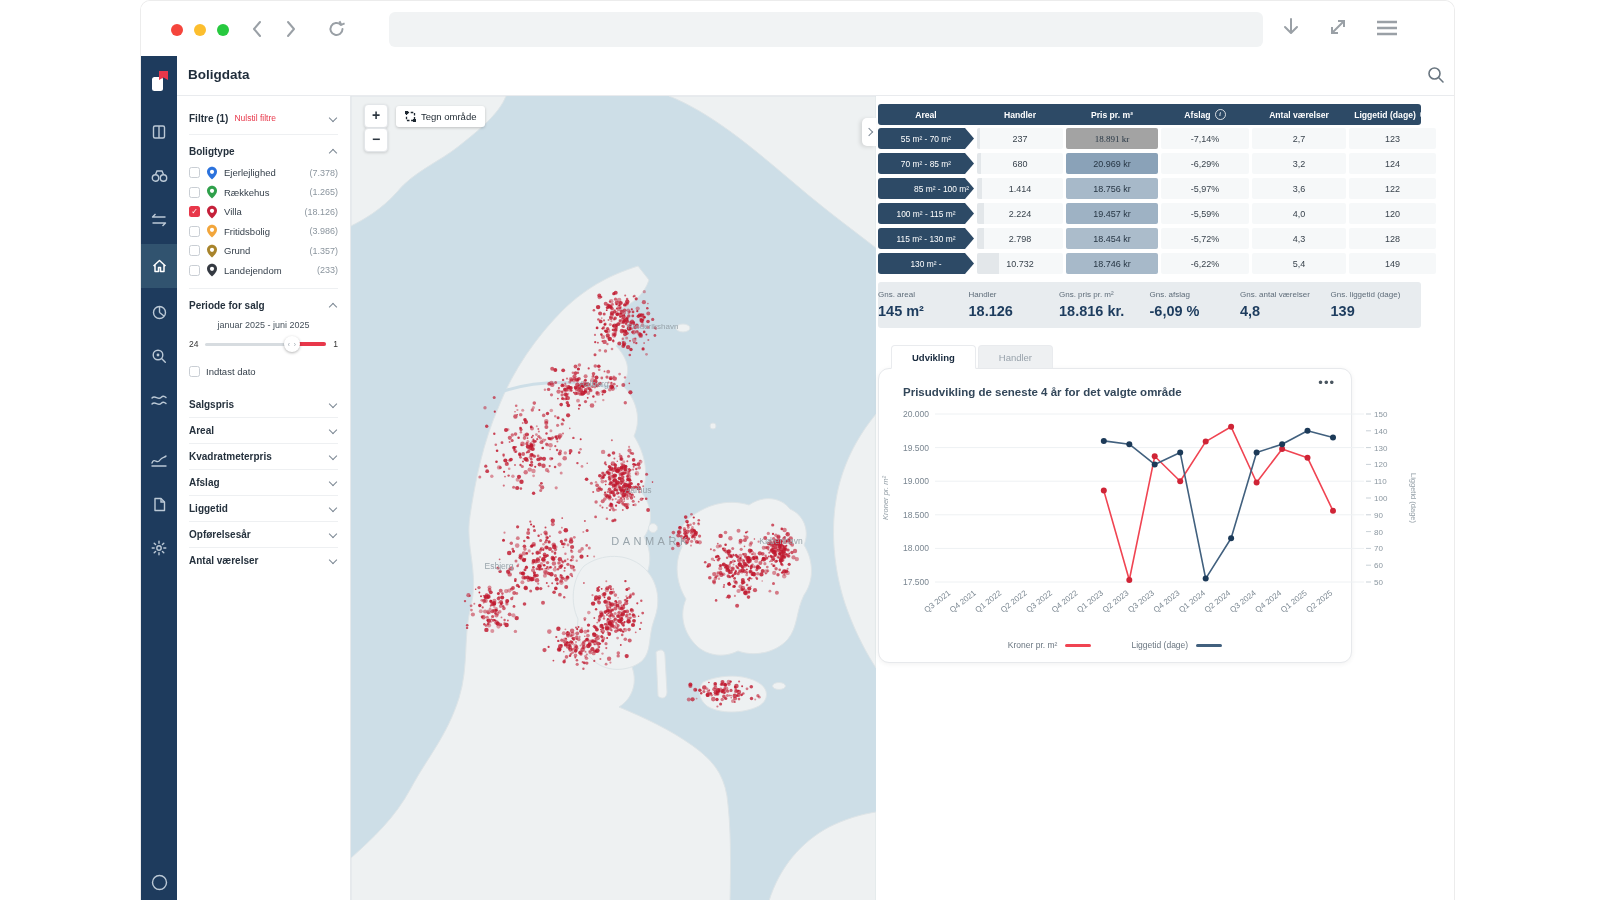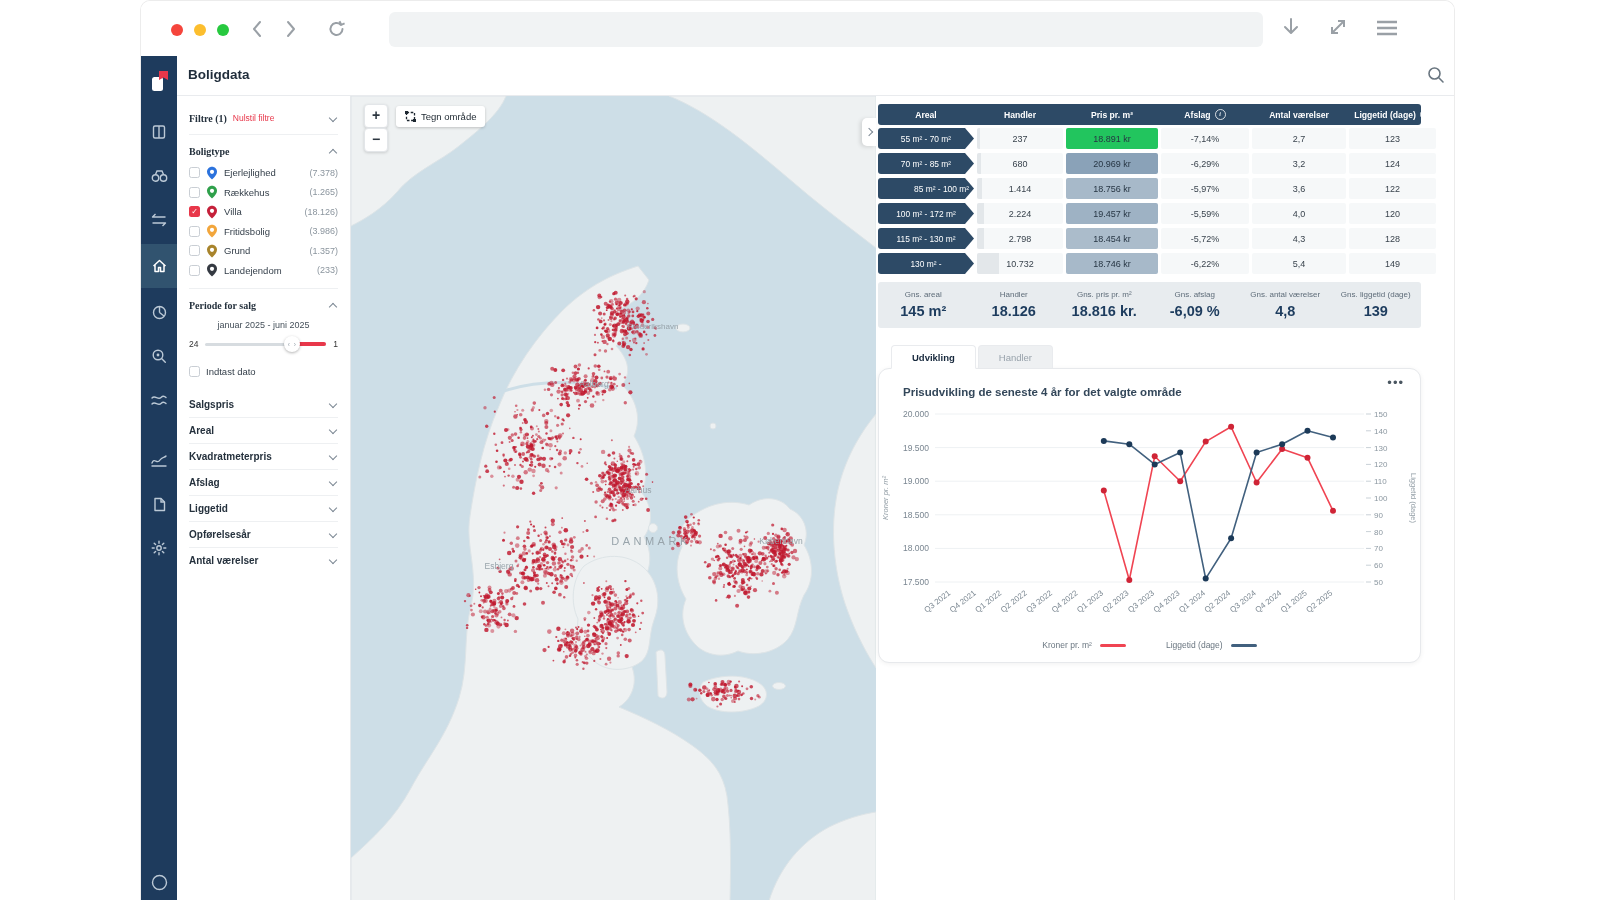--- a/index.html
+++ b/index.html
@@ -21,21 +21,21 @@
   .searchwrap input::placeholder{color:#9aa4ad;}
   .total-label{font-size:10px;color:#5a6570;padding-right:8px;white-space:nowrap;}
   .searchbtn{position:absolute;right:8px;top:9px;width:22px;height:22px;color:#6a7680;cursor:pointer;}
   
   .sidebar{position:absolute;left:0;top:55px;width:36px;height:845px;background:#1e3b5d;}
   .sb-item{position:absolute;left:0;width:36px;height:40px;display:flex;align-items:center;justify-content:center;color:#bcc9d6;}
   .sb-item.active{background:#31536f;height:44px;}
   
   .filters{position:absolute;left:36px;top:95px;width:174px;height:805px;background:#fff;border-right:1px solid #e6e9ec;box-sizing:border-box;padding:10px 12px;}
   .frow{display:flex;align-items:center;height:24px;}
-  .frow .flabel{font-size:10px;font-weight:bold;color:#25313d;font-family:Liberation Serif, serif;}
+  .frow .flabel{font-size:10px;font-weight:bold;color:#25313d;}
   .reset{font-size:8.5px;color:#e8374a;margin-left:6px;}
   .sp{flex:1}
   .chev{display:inline-block;width:5px;height:5px;border-right:1.4px solid #7b8793;border-bottom:1.4px solid #7b8793;transform:rotate(45deg);margin-right:2px;}
   .chev.up{transform:rotate(-135deg);margin-top:3px;}
   .fdiv{border-top:1px solid #eef0f2;margin:4px 0;}
   .opt{display:flex;align-items:center;height:19.5px;gap:6px;}
   .cb{width:11px;height:11px;border:1px solid #c9ced4;border-radius:2.5px;box-sizing:border-box;background:#fff;flex:0 0 auto;}
   .cb.checked{border:none;color:#fff;font-size:8px;line-height:11px;text-align:center;}
   .opt .olabel{font-size:9.5px;color:#333e49;}
   .opt .ocount{font-size:9px;color:#8b959e;margin-left:auto;}
@@ -61,28 +61,28 @@
   .thead,.trow{display:grid;grid-template-columns:96px 86px 92px 88px 94px 87px;column-gap:3px;}
   .thead{height:21px;background:#2d4a66;border-radius:3px;overflow:hidden;margin-bottom:3px;}
   .th{display:flex;align-items:center;justify-content:center;color:#fff;font-size:8.6px;font-weight:600;cursor:pointer;}
   .inf{width:9px;height:9px;border:1px solid rgba(255,255,255,.8);border-radius:50%;font-size:6px;line-height:8px;text-align:center;color:#e5ecf2;margin-left:4px;font-style:italic;font-family:"Liberation Serif",serif;}
   .trow{margin-bottom:4px;height:21px;}
   .cell{background:#f6f8f9;border-radius:2px;display:flex;align-items:center;justify-content:center;font-size:9px;color:#39434d;position:relative;overflow:hidden;}
   .cell.areal{background:#2d4a66;color:#fff;font-size:8.4px;clip-path:polygon(0 0,calc(100% - 9px) 0,100% 50%,calc(100% - 9px) 100%,0 100%);border-radius:3px 0 0 3px;}
   .cell .bar{position:absolute;left:0;top:0;bottom:0;background:#e3e7ea;}
   .cell span{position:relative;z-index:1;}
   .summary{width:543px;margin-top:8px;background:#e8ecef;border-radius:3px;display:grid;grid-template-columns:repeat(6,1fr);padding:8px 0 9px;}
-  .sumitem{text-align:center;}
+  .sumitem{}
   .sumlabel{font-size:8px;color:#5e6c79;margin-bottom:4px;}
   .sumvalue{font-size:14.5px;font-weight:bold;color:#1d3c5e;}
   .tabs{display:flex;margin:17px 0 0 13px;position:relative;z-index:2;}
   .tab{height:22px;padding:0 20px;display:flex;align-items:center;font-size:9.5px;border-radius:4px 4px 0 0;border:1px solid #e9ebee;cursor:pointer;}
   .tab.active{background:#fff;border-bottom:1px solid #fff;color:#16283c;font-weight:bold;}
   .tab.inactive{background:#eef0f2;color:#98a2ab;margin-left:2px;border-bottom:none;}
-  .card{position:relative;width:543px;margin-top:-1px;background:#fff;border:1px solid #e7e9ec;border-radius:11px;box-shadow:0 1px 5px rgba(0,0,0,.06);box-sizing:border-box;}
+  .card{position:relative;width:474px;margin-top:-1px;background:#fff;border:1px solid #e7e9ec;border-radius:11px;box-shadow:0 1px 5px rgba(0,0,0,.06);box-sizing:border-box;}
   .card-head{padding:13px 18px 0 24px;position:relative;}
   .card-title{font-size:11.5px;font-weight:600;color:#33475a;}
   .card-menu{position:absolute;right:16px;top:6px;font-size:13px;color:#4a5660;letter-spacing:1px;cursor:pointer;}
   .legend{display:flex;justify-content:center;gap:40px;align-items:center;padding:2px 0 12px;}
   .legitem{display:flex;align-items:center;gap:8px;font-size:8.5px;color:#6a7680;}
   .swatch{width:26px;height:3px;border-radius:2px;}
 </style>
 </head>
 <body>
 
@@ -2451,21 +2451,21 @@
         </div>
       <div id="tbody">
           <div class="trow">
             <div class="cell areal" style="background: rgb(45, 74, 102);">
               <span>55 m² - 70 m²</span>
             </div>
             <div class="cell">
               <div class="bar" style="width: 3.5%;"></div>
               <span>237</span>
             </div>
-            <div class="cell" style="background: #22c55e;">
+            <div class="cell" style="background: #a3a3a3; font-family: Liberation Serif, serif;">
               <span style="color: rgb(39, 54, 68);">18.891 kr</span>
             </div>
             <div class="cell">
               <span>-7,14%</span>
             </div>
             <div class="cell">
               <span>2,7</span>
             </div>
             <div class="cell">
               <span>123</span>
@@ -2508,21 +2508,21 @@
             </div>
             <div class="cell">
               <span>3,6</span>
             </div>
             <div class="cell">
               <span>122</span>
             </div>
           </div>
           <div class="trow">
             <div class="cell areal" style="background: rgb(45, 74, 102);">
-              <span>100 m² - 172 m²</span>
+              <span>100 m² - 115 m²</span>
             </div>
             <div class="cell">
               <div class="bar" style="width: 7.6%;"></div>
               <span>2.224</span>
             </div>
             <div class="cell" style="background: rgb(158, 178, 196);">
               <span style="color: rgb(39, 54, 68);">19.457 kr</span>
             </div>
             <div class="cell">
               <span>-5,59%</span>

